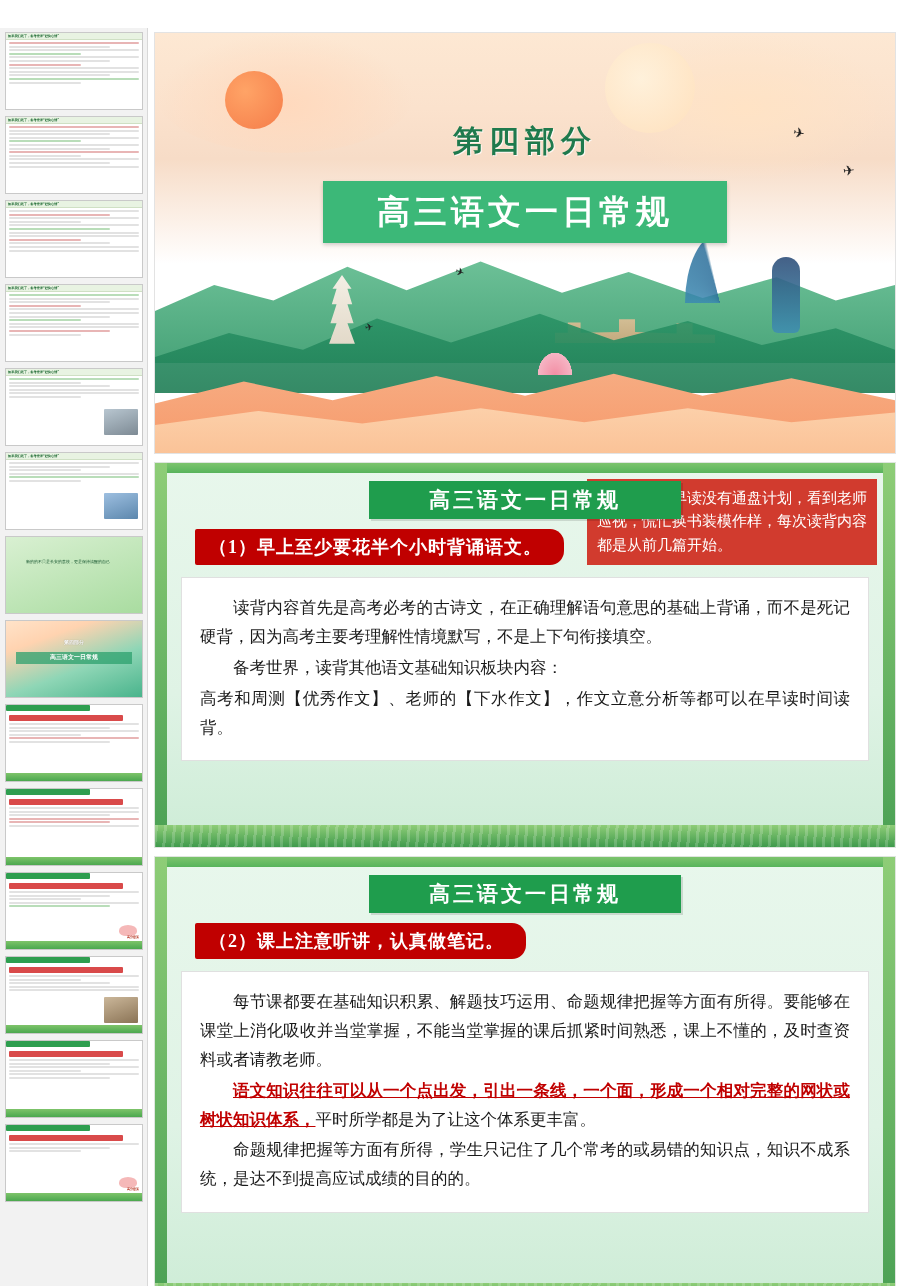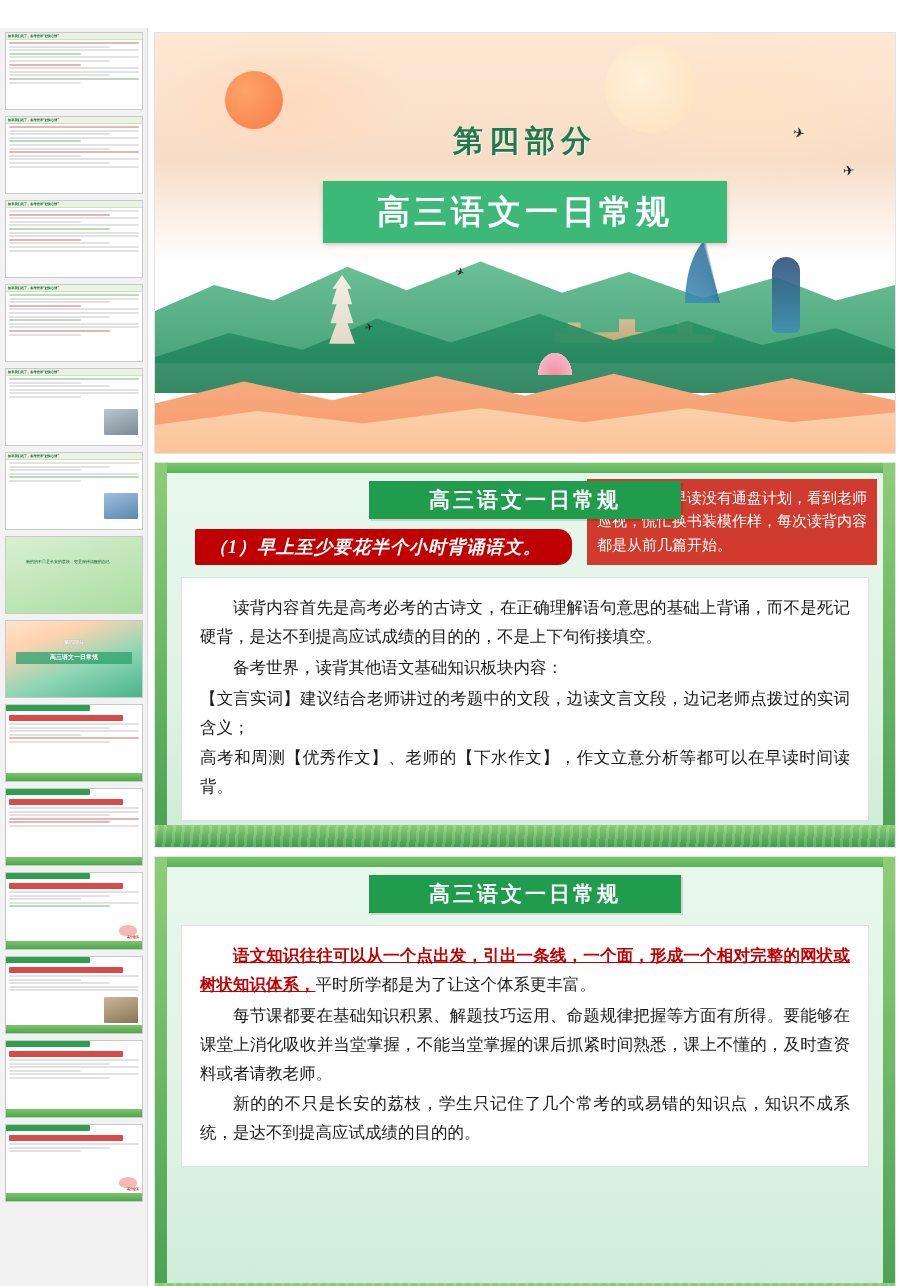--- a/index.html
+++ b/index.html
@@ -270,26 +270,25 @@
   .cs-title span {
     color: #ffffff; font-size: 21px; font-weight: bold; letter-spacing: 3px;
     font-family: "Liberation Serif", serif;
   }
   .cs-subtitle {
     position: relative;
     margin: 10px 0 0 40px;
     display: inline-block;
     background: #c00000;
     color: #ffffff;
-    padding: 6px 30px 6px 14px;
+    padding: 6px 22px 6px 14px;
     font-size: 18px; font-weight: bold;
     letter-spacing: 1px;
     font-family: "Liberation Serif", serif;
     border-radius: 2px 14px 14px 2px;
-    font-style: italic;
   }
   .cs-note {
     position: absolute;
     right: 18px; top: 16px;
     width: 290px;
     background: #d13b2e;
     color: #ffffff;
     font-size: 15px;
     line-height: 1.55;
     padding: 8px 10px;
@@ -554,39 +553,39 @@
 
       <div class="cs-note">最忌讳的是早读没有通盘计划，看到老师巡视，慌忙换书装模作样，每次读背内容都是从前几篇开始。</div>
 
       <div class="cs-title">
         <span>高三语文一日常规</span>
       </div>
 
       <div class="cs-subtitle">（1）早上至少要花半个小时背诵语文。</div>
 
       <div class="cs-body">
-        <p class="indent">读背内容首先是高考必考的古诗文，在正确理解语句意思的基础上背诵，而不是死记硬背，是达不到提高应试成绩的目的的，不是上下句衔接填空。</p>
+        <p class="indent">读背内容首先是高考必考的古诗文，在正确理解语句意思的基础上背诵，而不是死记硬背，因为高考主要考理解性情境默写，不是上下句衔接填空。</p>
         <p class="indent">备考世界，读背其他语文基础知识板块内容：</p>
-        <p>【文言实词】建议结合老师讲过的考题中的文段，边读文言文段，边记老师点拨过的实词含义；</p>
         <p>高考和周测【优秀作文】、老师的【下水作文】，作文立意分析等都可以在早读时间读背。</p>
       </div>
     </div>
 
     <div id="slide-3" class="content-slide">
       <div class="cs-grass-top"></div>
       <div class="cs-left-strip"></div>
       <div class="cs-right-strip"></div>
       <div class="cs-grass-bottom"></div>
 
       <div class="cs-title">
         <span>高三语文一日常规</span>
       </div>
 
+      <div class="cs-subtitle">（2）课上注意听讲，认真做笔记。</div>
 
       <div class="cs-body">
+        <p class="indent">每节课都要在基础知识积累、解题技巧运用、命题规律把握等方面有所得。要能够在课堂上消化吸收并当堂掌握，不能当堂掌握的课后抓紧时间熟悉，课上不懂的，及时查资料或者请教老师。</p>
         <p class="indent"><span class="hl-red-ul">语文知识往往可以从一个点出发，引出一条线，一个面，形成一个相对完整的网状或树状知识体系，</span><span>平时所学都是为了让这个体系更丰富。</span></p>
-        <p class="indent">每节课都要在基础知识积累、解题技巧运用、命题规律把握等方面有所得。要能够在课堂上消化吸收并当堂掌握，不能当堂掌握的课后抓紧时间熟悉，课上不懂的，及时查资料或者请教老师。</p>
-        <p class="indent">新的的不只是长安的荔枝，学生只记住了几个常考的或易错的知识点，知识不成系统，是达不到提高应试成绩的目的的。</p>
+        <p class="indent">命题规律把握等方面有所得，学生只记住了几个常考的或易错的知识点，知识不成系统，是达不到提高应试成绩的目的的。</p>
       </div>
     </div>
 
   </div>
 </div>
 
 </body></html>

